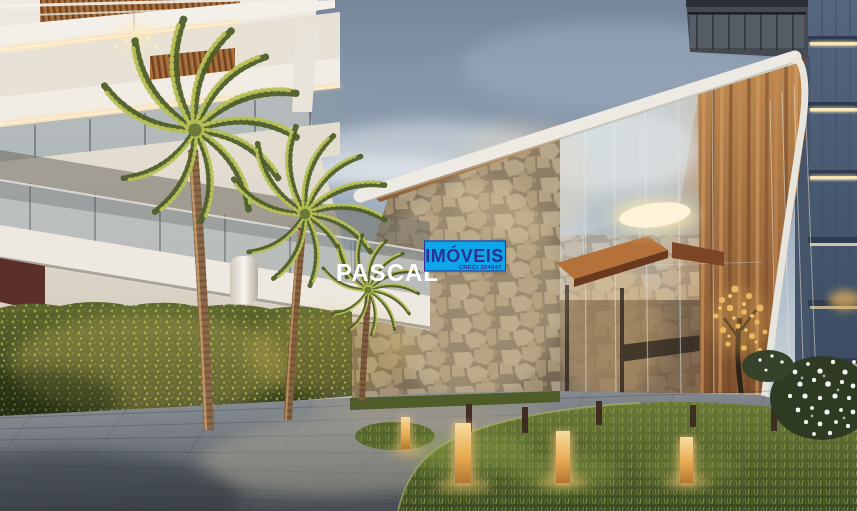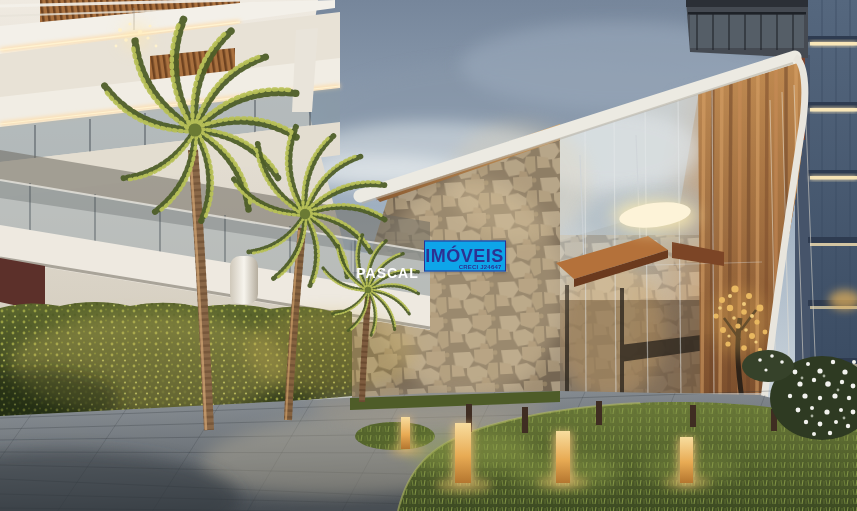--- a/index.html
+++ b/index.html
@@ -3,21 +3,21 @@
 <meta charset="utf-8">
 <style>
   html,body{margin:0;padding:0;background:#222;}
   #stage{position:relative;width:857px;height:511px;overflow:hidden;font-family:"Liberation Sans",sans-serif;background:#9fafc0;}
   #stage svg{position:absolute;left:0;top:0;display:block;}
   
   .fd{stroke:#4e5e28;stroke-width:4;fill:none;stroke-dasharray:1.6 2.4;stroke-linecap:round;opacity:.95}
   .fl{stroke:#b9c258;stroke-width:2.4;fill:none;stroke-dasharray:1.3 2.2;stroke-linecap:round;opacity:.95}
   
   .wm{position:absolute;left:50%;top:50%;transform:translate(-50%,-50%);display:flex;height:31px;box-shadow:0 1px 3px rgba(20,20,40,.35);}
-  .wm-blue{display:flex;align-items:center;justify-content:center;width:72px;font-weight:bold;font-size:14px;letter-spacing:1px;margin-top:32px;}
+  .wm-blue{display:flex;align-items:center;justify-content:center;width:72px;font-weight:bold;font-size:24px;letter-spacing:1px;margin-top:32px;}
   .wm-white{position:relative;display:flex;align-items:center;justify-content:center;width:82px;font-weight:bold;font-size:18px;letter-spacing:.5px;border:1px solid currentColor;box-sizing:border-box;}
   .wm-creci{position:absolute;right:3px;bottom:1px;font-size:6px;font-weight:bold;letter-spacing:.2px;line-height:6px;}
 </style>
 </head>
 <body>
 
 <div id="stage">
 <svg width="857" height="511" viewBox="0 0 857 511">
 <defs>
   <linearGradient id="skyG" x1="0" y1="0" x2="0" y2="1">

